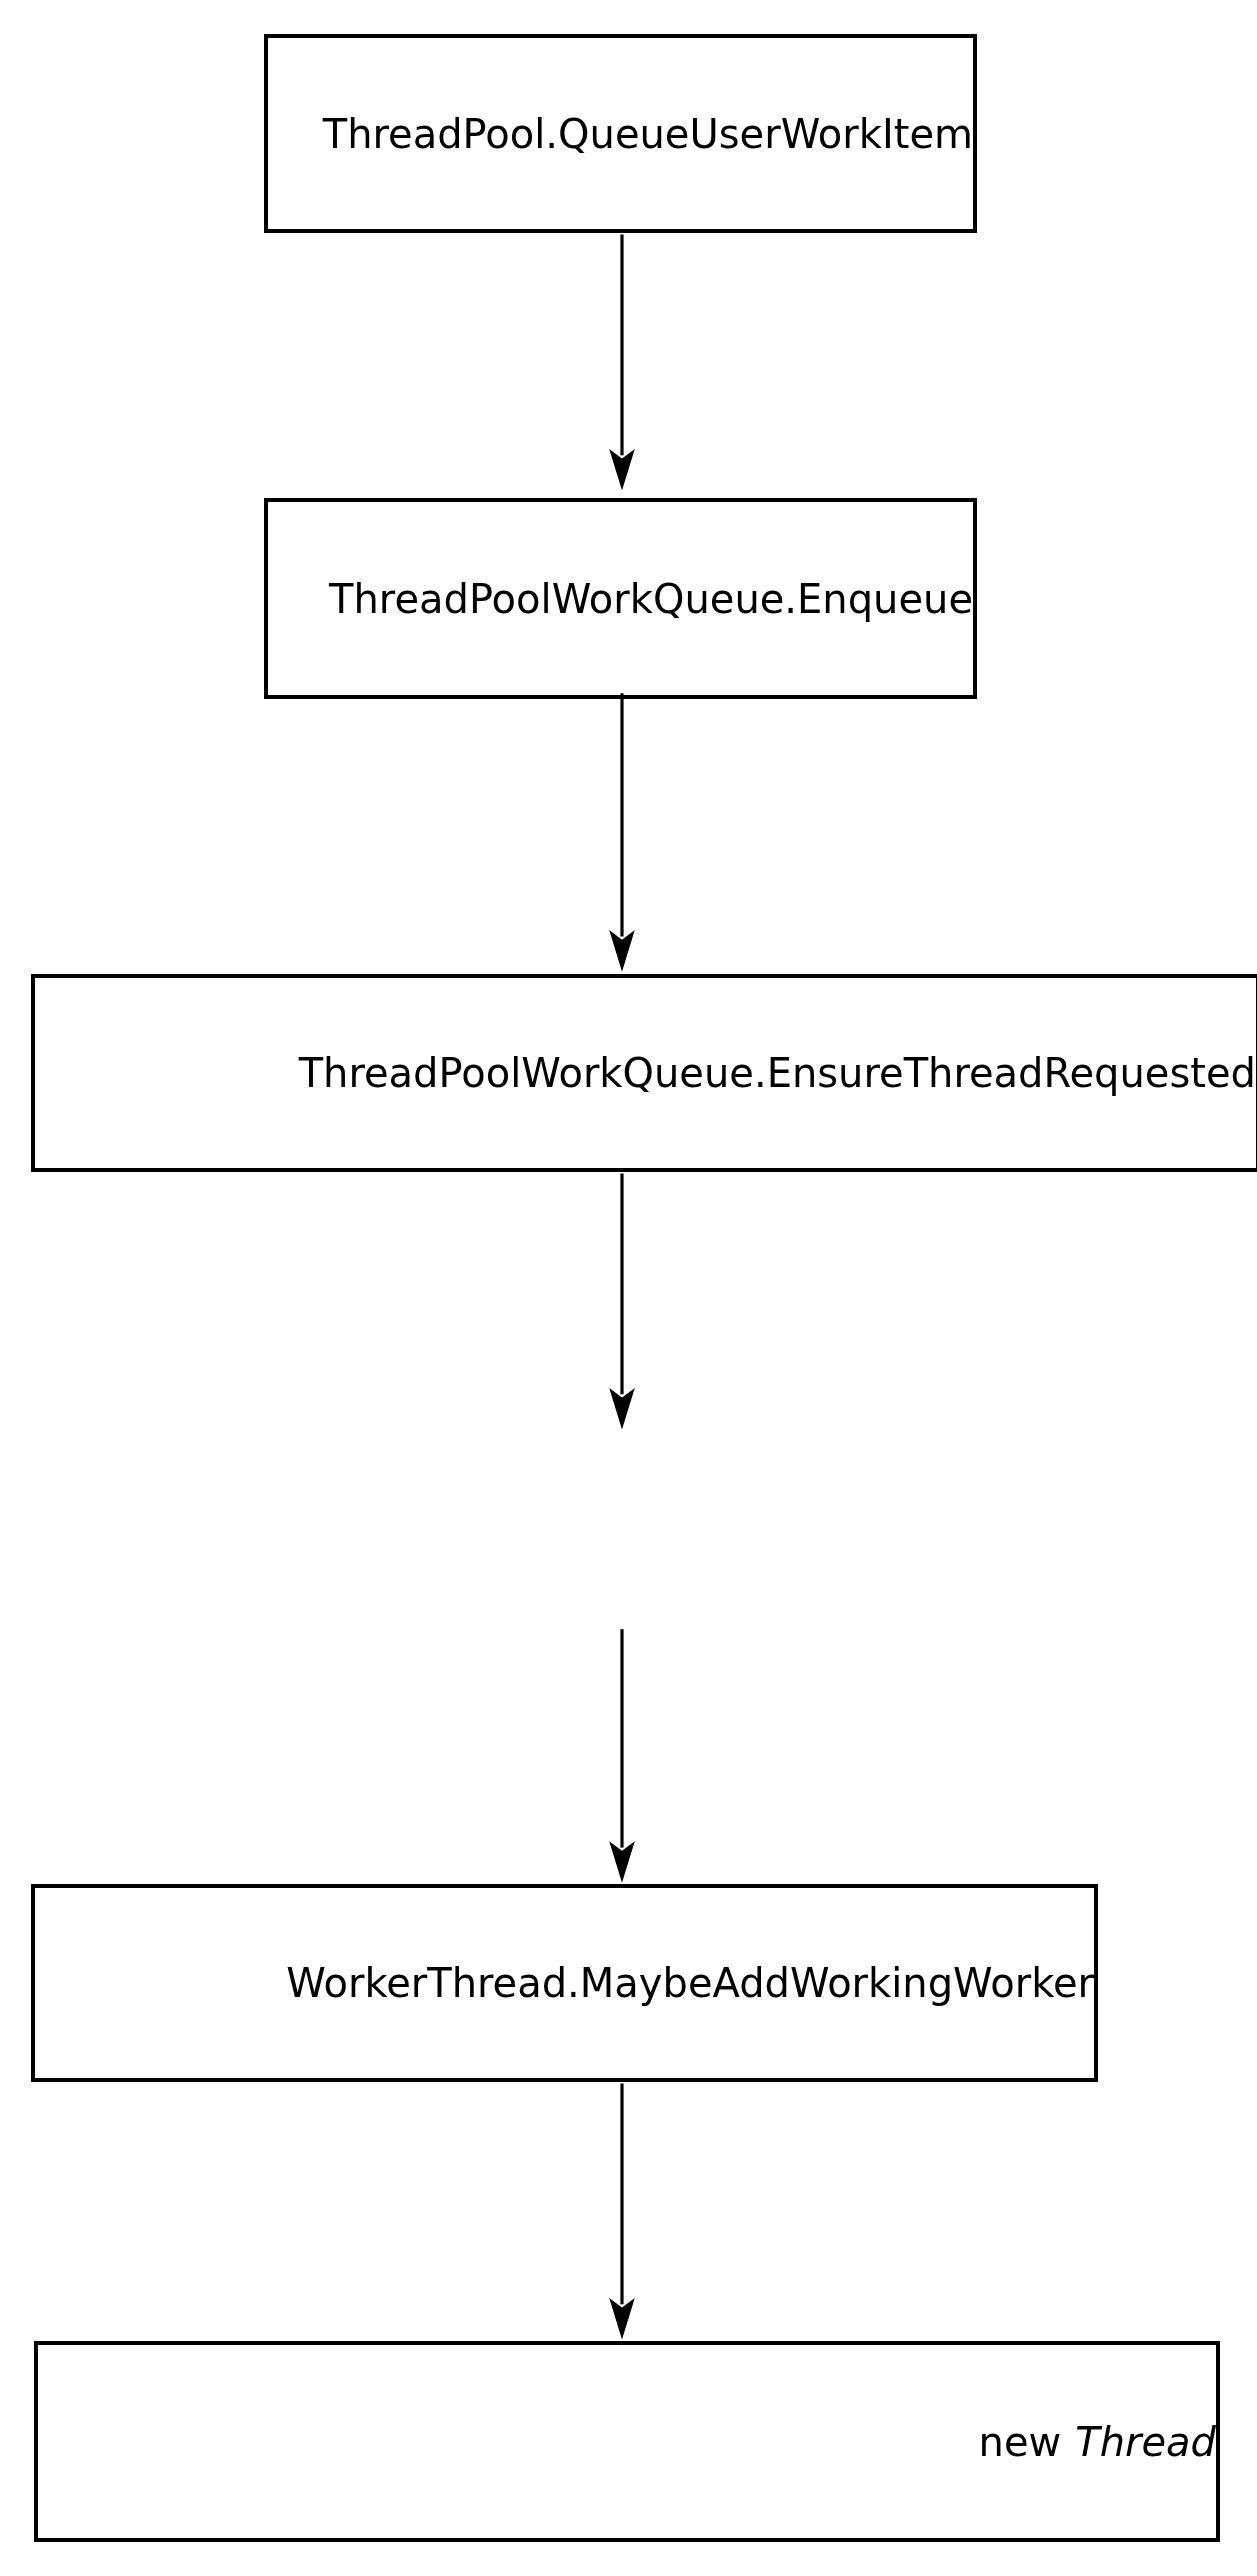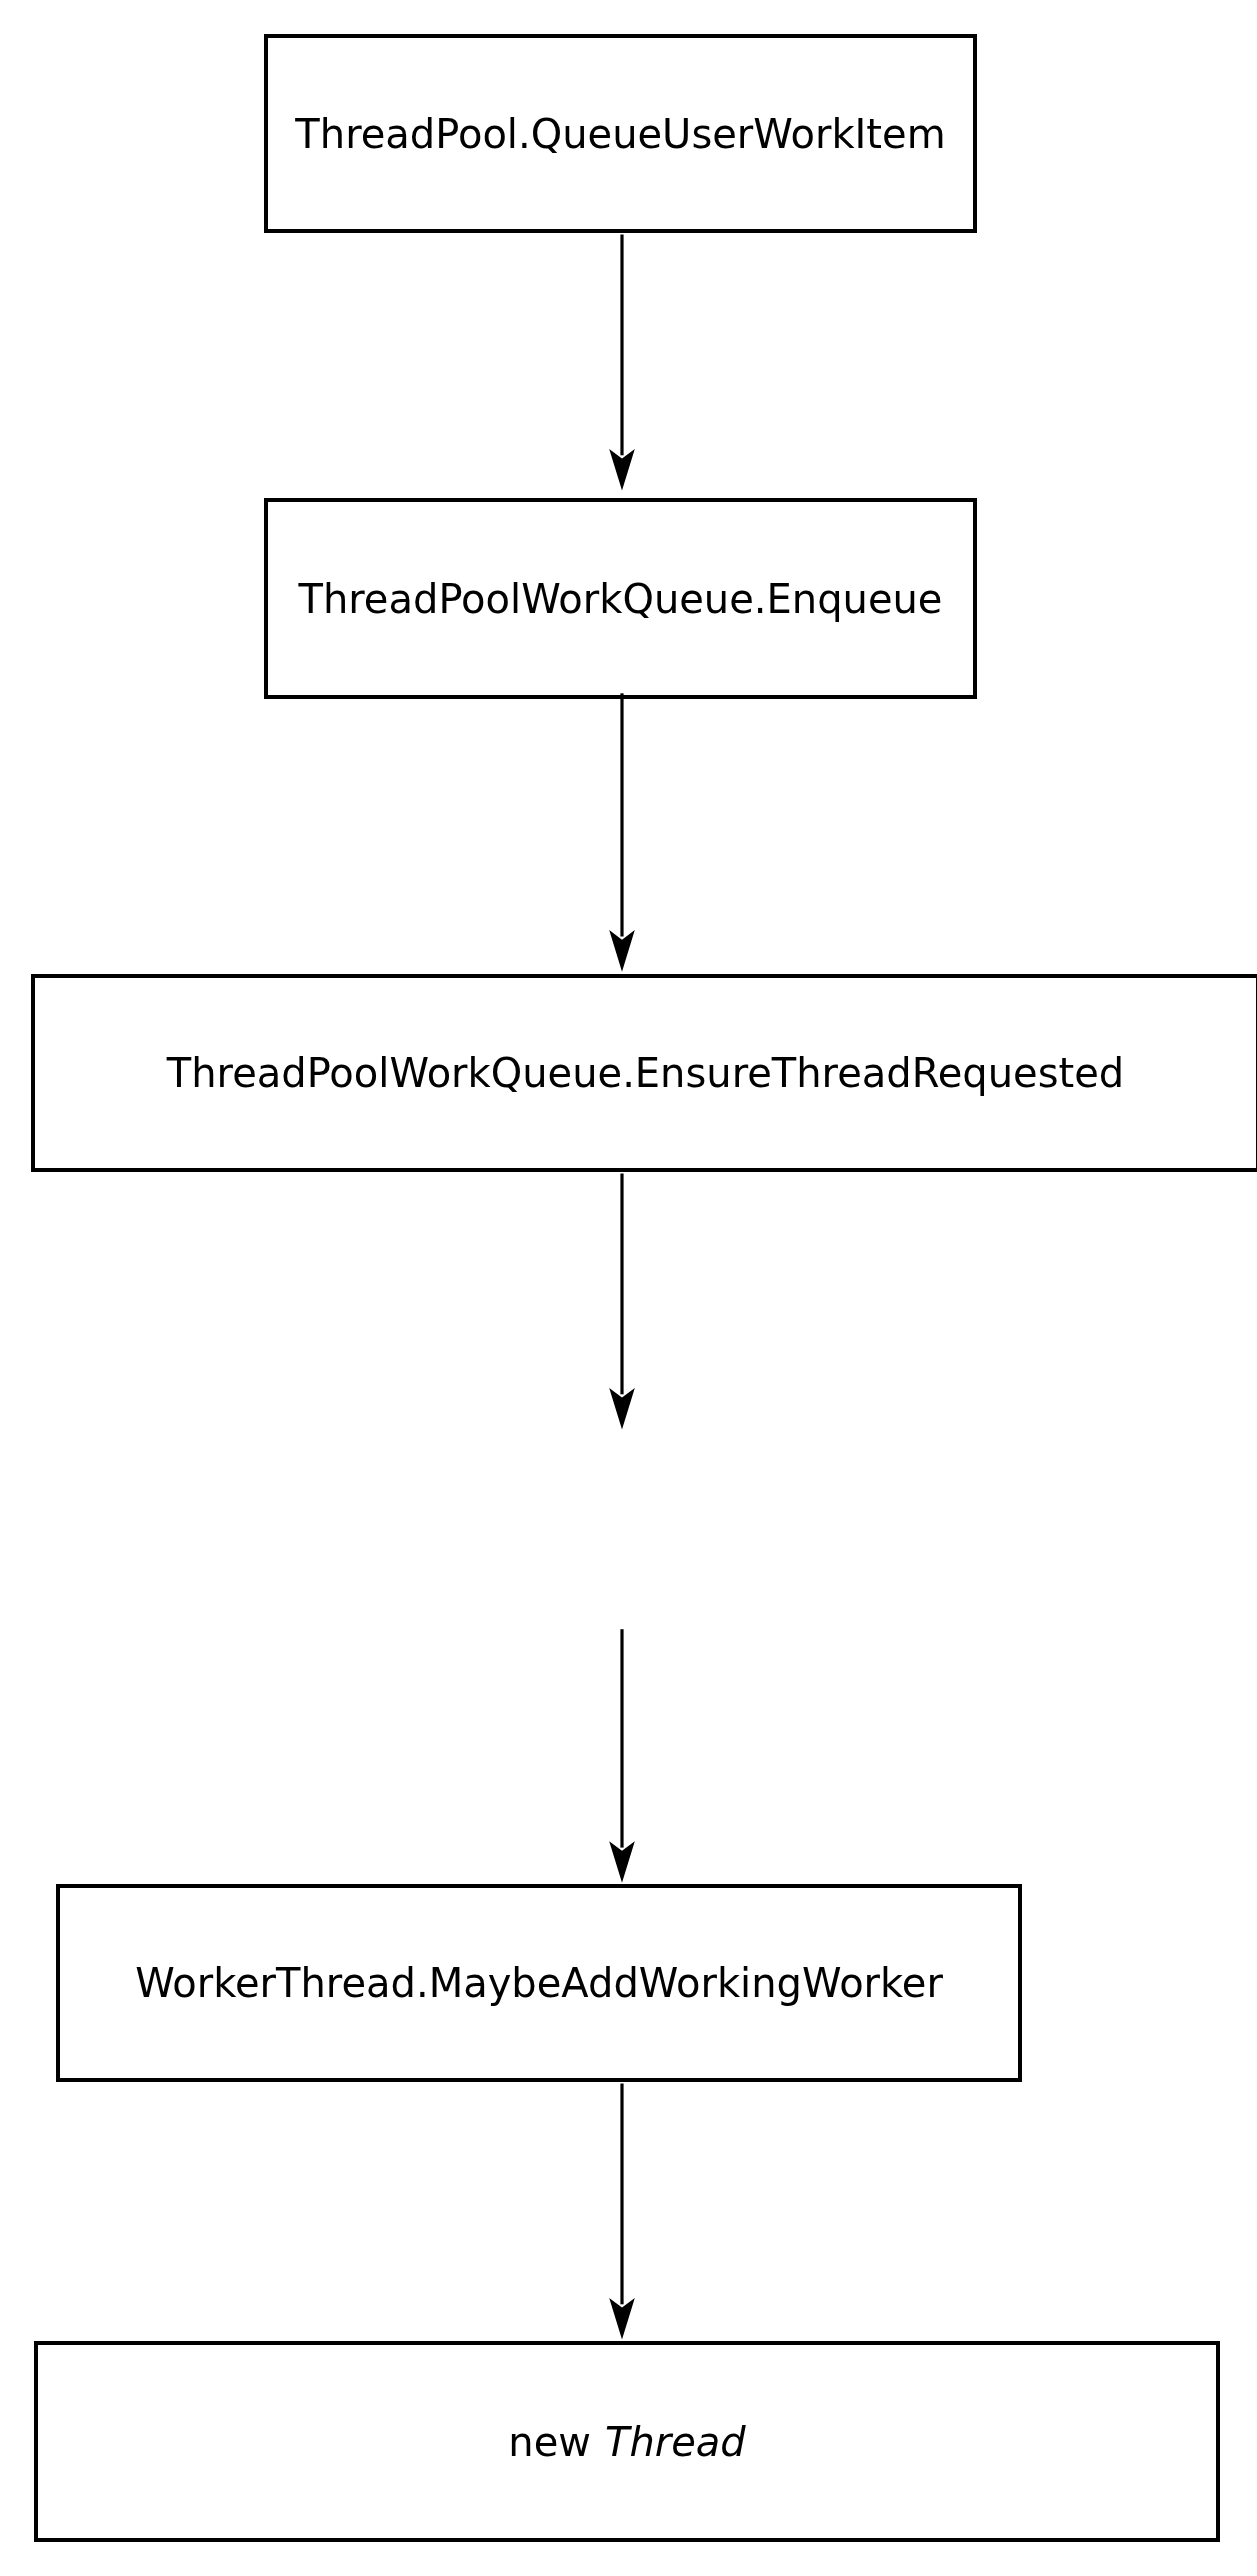--- a/index.html
+++ b/index.html
@@ -15,37 +15,37 @@
     font-family: "DejaVu Sans", sans-serif;
     color: #000000;
   }
   .node {
     position: absolute;
     box-sizing: border-box;
     border: 4px solid #000000;
     background: #ffffff;
     display: flex;
     align-items: center;
-    justify-content: center;
+    justify-content: flex-end;
     text-align: center;
     font-size: 40px;
     line-height: 1.2;
     letter-spacing: 0px;
   }
   .node .label { white-space: nowrap; }
   .node .label-prefix { margin-right: 0.35em; }
   .node .label-emphasis { font-style: italic; }
 
   
   #node-1 { left: 264px; top: 34px;   width: 713px;  height: 199px; }
   #node-2 { left: 264px; top: 498px;  width: 713px;  height: 201px; }
   
   #node-3 { left: 31px;  top: 974px; width: 1229px; height: 198px; }
   #node-4 { left: 31px;  top: 1430px; width: 1189px; height: 198px; }
-  #node-5 { left: 31px;  top: 1884px; width: 966px; height: 198px; margin-left: 25px; }
+  #node-5 { left: 31px;  top: 1884px; width: 1067px; height: 198px; }
   #node-6 { left: 34px;  top: 2341px; width: 1186px; height: 201px; }
 
   .arrow {
     position: absolute;
     left: 598px;
     width: 48px;
     overflow: visible;
   }
   #arrow-1 { top: 233px;  height: 259px; }
   #arrow-2 { top: 692px;  height: 281px; }

